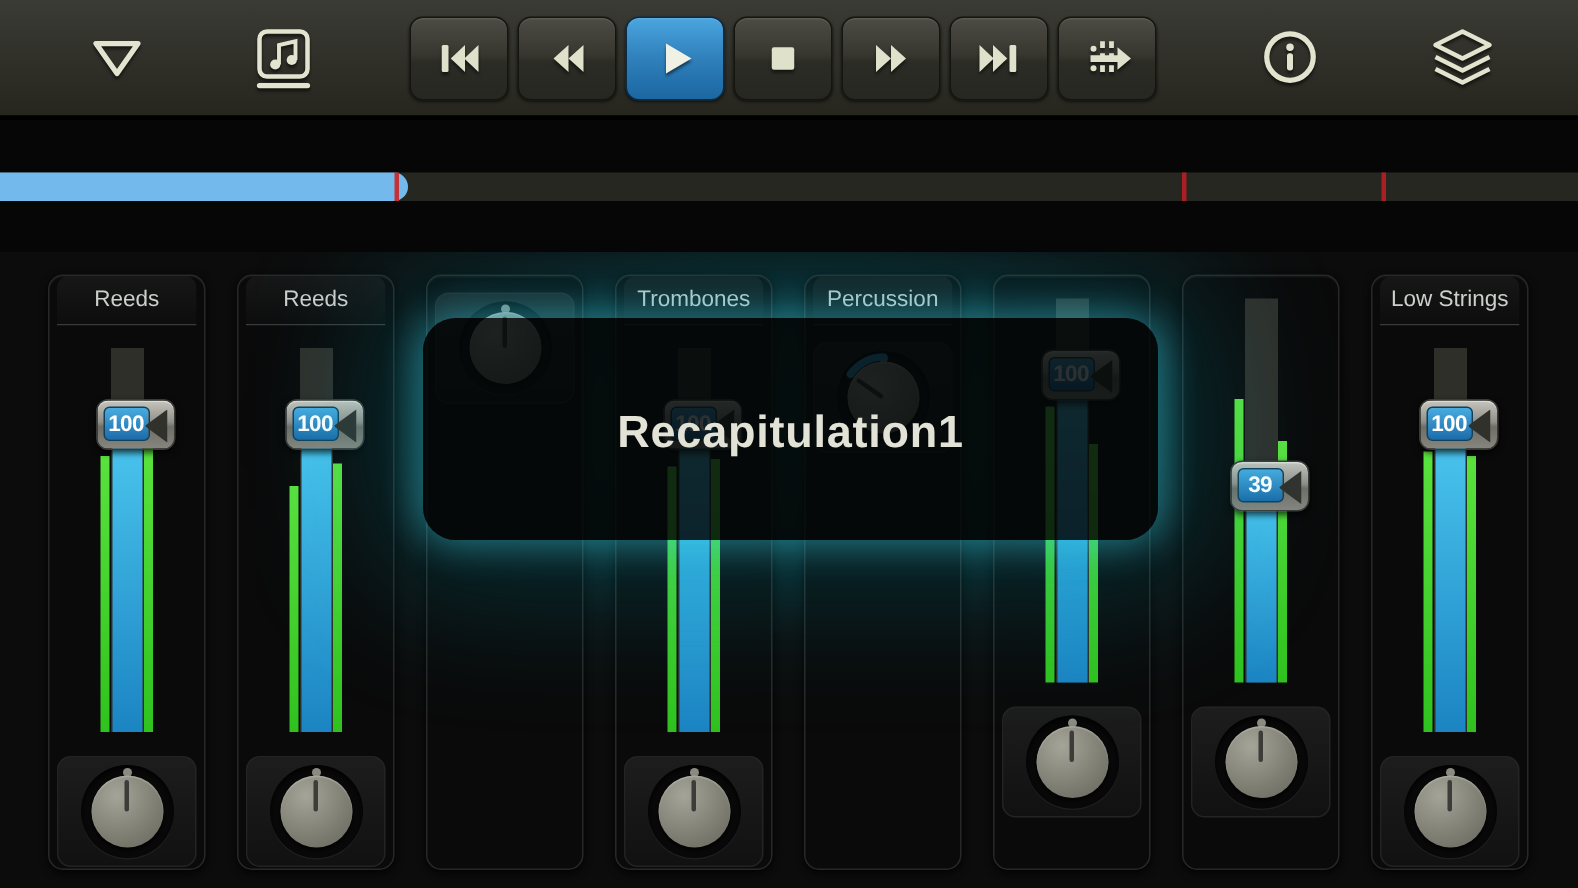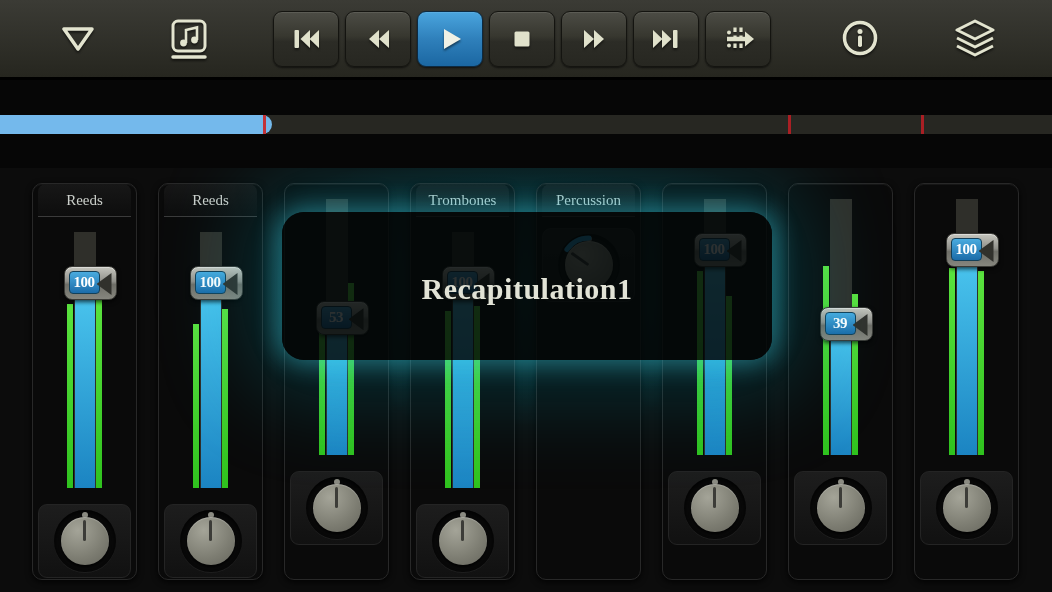--- a/index.html
+++ b/index.html
@@ -1,17 +1,17 @@
 <!DOCTYPE html>
 <html><head>
 <meta charset="utf-8">
 <style>
   html,body{margin:0;padding:0;background:#000;}
   body{width:1052px;height:592px;overflow:hidden;font-family:"Liberation Sans",sans-serif;-webkit-font-smoothing:antialiased;}
-  .app{position:relative;width:1052px;height:592px;background:#000;font-family:Liberation Serif, serif;}
+  .app{position:relative;width:1052px;height:592px;background:#000;}
 
   
   .toolbar{height:77px;border-bottom:3px solid #000;background:linear-gradient(#3b3b35,#26261f);display:flex;align-items:center;}
   .icon-btn{display:flex;align-items:center;justify-content:center;}
   .icon-btn svg{filter:drop-shadow(0 2px 1px rgba(0,0,0,.55));}
   .ib-collapse{margin-left:56px;}
   .ib-library{margin-left:66px;}
   .ib-info{margin-left:66px;}
   .ib-layers{margin-left:68px;}
   .transport{margin-left:61px;display:flex;gap:6px;}
@@ -215,30 +215,20 @@
         <div class="knob-dot"></div>
         <div class="knob-face">
           <div class="knob-pointer" style="transform: rotate(0deg);"></div>
         </div>
 
       </div>
     </div>
   </div>
 
   <div class="strip">
-    <div class="fader-area">
-      <div class="track-slot"></div>
-      <div class="meter meter-l" style="top: 135.32px;"></div>
-      <div class="meter meter-r" style="top: 99.48px;"></div>
-      <div class="fader-fill" style="top: 134.15px;"></div>
-      <div class="fader-handle" style="top: 117.15px;">
-        <div class="handle-window"><span>53</span></div>
-        <div class="handle-notch"></div>
-      </div>
-    </div>
     <div class="knob-panel">
       <div class="knob-well">
         <div class="knob-dot"></div>
         <div class="knob-face">
           <div class="knob-pointer" style="transform: rotate(0deg);"></div>
         </div>
 
       </div>
     </div>
   </div>
@@ -323,20 +313,23 @@
         <div class="knob-dot"></div>
         <div class="knob-face">
           <div class="knob-pointer" style="transform: rotate(0deg);"></div>
         </div>
 
       </div>
     </div>
   </div>
 
   <div class="strip">
+    <div class="strip-header">
+      <span>Low Strings</span>
+    </div>
     <div class="fader-area">
       <div class="track-slot"></div>
       <div class="meter meter-l" style="top: 84.12px;"></div>
       <div class="meter meter-r" style="top: 86.68px;"></div>
       <div class="fader-fill" style="top: 66px;"></div>
       <div class="fader-handle" style="top: 49px;">
         <div class="handle-window"><span>100</span></div>
         <div class="handle-notch"></div>
       </div>
     </div>

